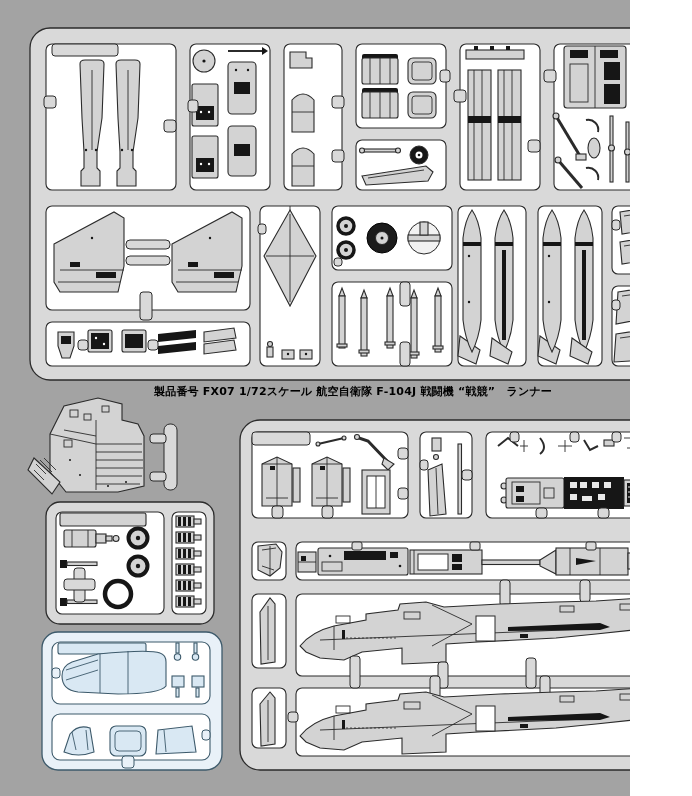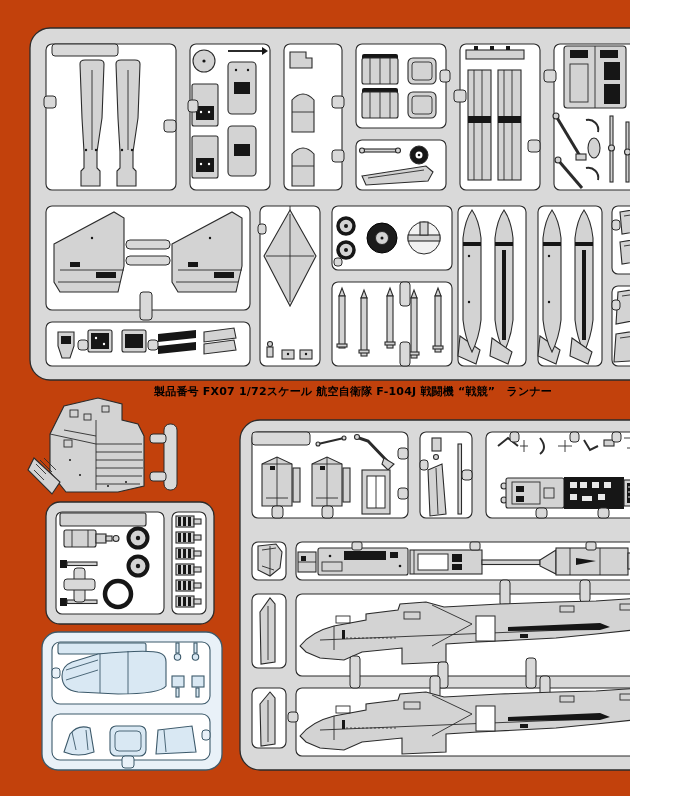--- a/index.html
+++ b/index.html
@@ -1,16 +1,16 @@
 <!DOCTYPE html>
 <html><head>
 <meta charset="utf-8">
 <style>
   html,body{margin:0;padding:0;background:#fff;}
-  .page{position:relative;width:630px;height:796px;background:#c2410c;overflow:hidden;
+  .page{position:relative;width:630px;height:796px;background:#a3a3a3;overflow:hidden;
         font-family:"DejaVu Sans","Liberation Sans",sans-serif;}
   .caption{position:absolute;left:154px;top:384px;width:420px;
            font-size:11px;font-weight:bold;color:#000;letter-spacing:0.2px;white-space:nowrap;}
   
   .run  {fill:#d9d9d9;stroke:#2b2b2b;stroke-width:1.3;}
   .tab  {fill:#d9d9d9;stroke:#2b2b2b;stroke-width:1;}
   .hole {fill:#ffffff;stroke:#2b2b2b;stroke-width:1.1;}
   .part {fill:#d3d3d3;stroke:#2b2b2b;stroke-width:1.1;}
   .wcut {fill:#ffffff;stroke:#2b2b2b;stroke-width:1;}
   .dk   {fill:#161616;stroke:none;}

